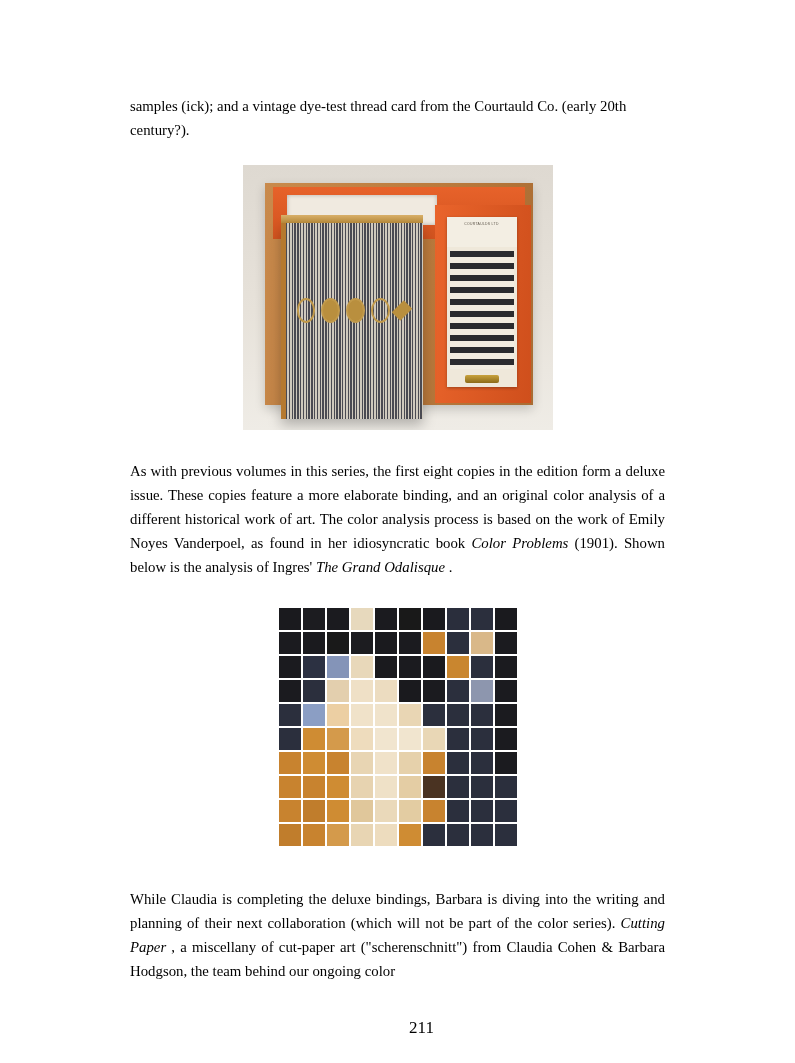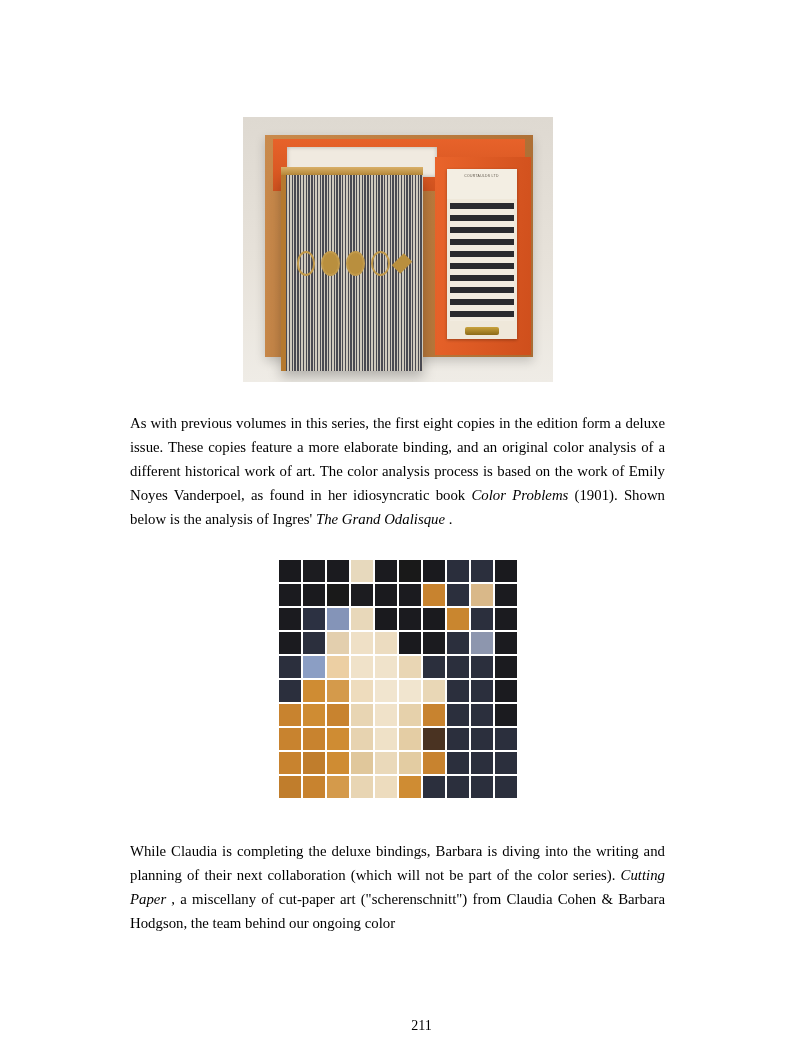--- a/index.html
+++ b/index.html
@@ -167,30 +167,31 @@
   }
 
   .para-2 { margin-top: 30px; }
   .para-3 { margin-top: 40px; }
 
   .folio {
     position: absolute;
     left: 0; right: 0;
     top: 1018px;
     text-align: center;
-    font-size: 14px;
+    font-size: 17px;
     margin-left: 48px;
   }
 </style>
 </head>
 <body>
 
 <div class="page">
   <div class="content">
 
+    <p class="para-1 nojust">samples (ick); and a vintage dye-test thread card from the Courtauld Co. (early 20th century?).</p>
 
     <div class="fig1-wrap">
       <div class="fig1">
         <div class="f1-bg"></div>
         <div class="f1-case-back"></div>
         <div class="f1-lid"></div>
         <div class="f1-lid-inner"></div>
         <div class="f1-right"></div>
         <div class="f1-card">
           <div class="f1-card-head">COURTAULDS LTD</div>

